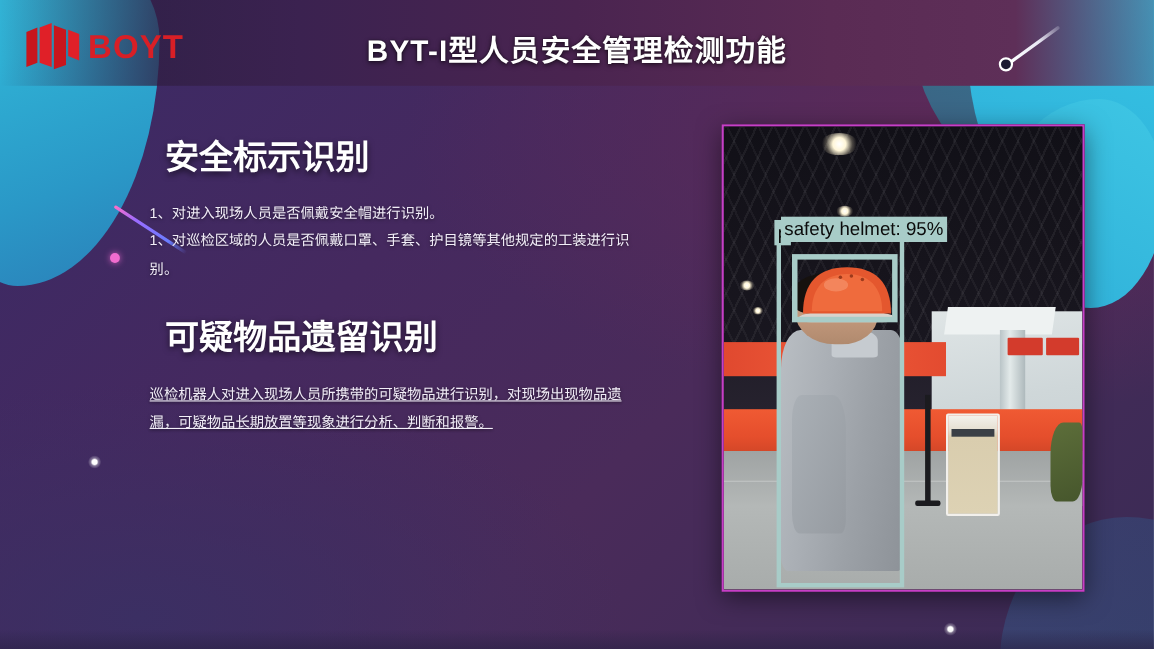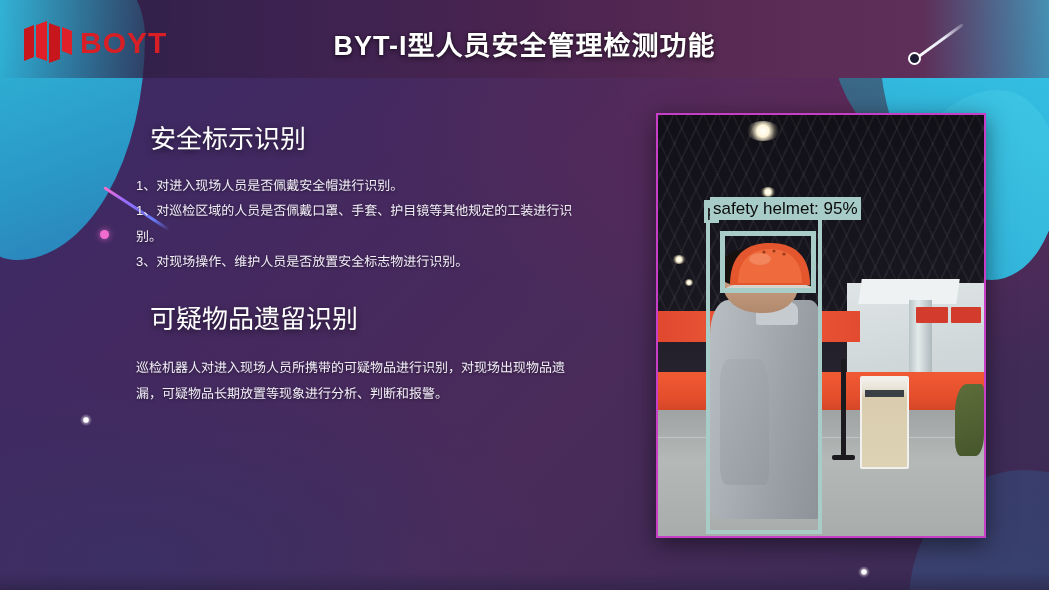--- a/index.html
+++ b/index.html
@@ -66,21 +66,21 @@
     text-shadow:0 2px 5px rgba(0,0,0,.55), 0 0 2px rgba(0,0,0,.6);
   }
 
   
   #logo { position:absolute; left:18px; top:17px; width:170px; height:48px; }
   #logo svg { display:block; }
 
   
   #content { position:absolute; left:0; top:118px; width:620px; }
   .sec-title {
-    color:#ffffff; font-weight:normal; font-size:26px;
+    color:#ffffff; font-weight:bold; font-size:31px;
     text-shadow:0 2px 6px rgba(0,0,0,.6);
     margin-left:150px;
   }
   #sec2-title { margin-left:150px; }
   .para {
     color:#f2eef8; font-size:13px; line-height:1.95;
     width:470px; margin-left:110px;
     text-shadow:0 1px 3px rgba(0,0,0,.5);
   }
   .para .ind { padding-left:2em; }
@@ -282,26 +282,25 @@
   <div id="pointer-line"></div>
   <div id="pointer-knob"></div>
 
   <div id="content">
 
     <div class="sec-title" id="sec1-title">安全标示识别</div>
 
     <div class="para" style="margin-top:18px;">
       <div class="ind">1、对进入现场人员是否佩戴安全帽进行识别。</div>
       <div class="ind">1、对巡检区域的人员是否佩戴口罩、手套、护目镜等其他规定的工装进行识别。</div>
-      <div class="ind">3、对现场操作、维护人员是否放置安全标志物进行识别。</div>
     </div>
 
     <div class="sec-title" id="sec2-title" style="margin-top:24px;">可疑物品遗留识别</div>
 
-    <div class="para" style="margin-top:20px;">
+    <div class="para" style="margin-top:20px;text-decoration:underline;">
       <div class="ind">巡检机器人对进入现场人员所携带的可疑物品进行识别，对现场出现物品遗漏，可疑物品长期放置等现象进行分析、判断和报警。</div>
     </div>
   </div>
 
   <div id="photo">
     <div id="ceiling"></div>
     <div class="ceil-light" id="cl1"></div>
     <div class="ceil-light" id="cl2"></div>
     <div class="ceil-light" id="cl3"></div>
     <div class="ceil-light" id="cl4"></div>

